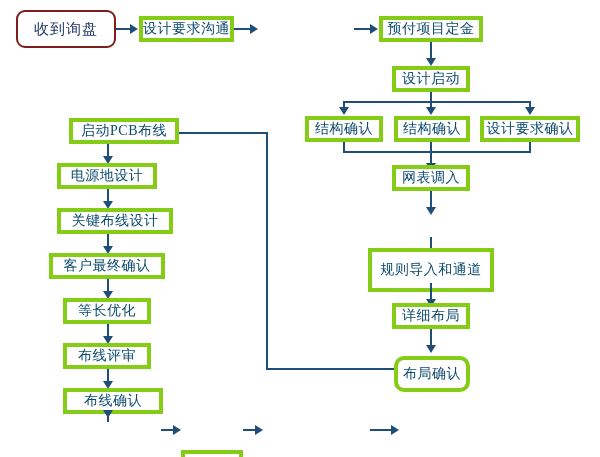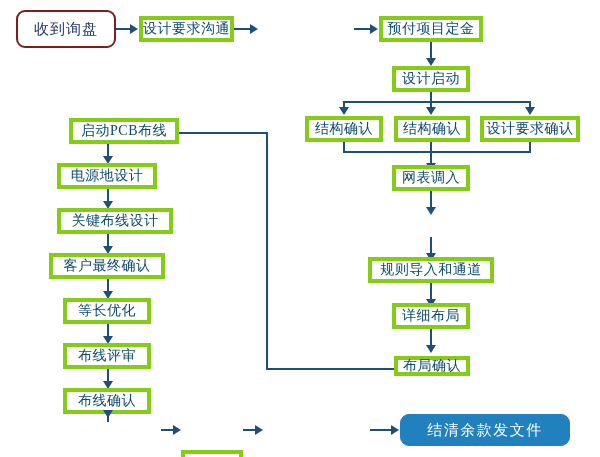--- a/index.html
+++ b/index.html
@@ -113,31 +113,31 @@
 
   <div class="node" style="left:392px;top:165px;width:78px;height:26px;">网表调入</div>
 
   <div class="ln v" style="left:430px;top:191px;height:20px;"></div>
   <div class="arw down" style="left:426px;top:207px;"></div>
 
 
   <div class="ln v" style="left:430px;top:237px;height:20px;"></div>
   <div class="arw down" style="left:426px;top:253px;"></div>
 
-  <div class="node" style="left:368px;top:257px;width:126px;height:26px;text-align:center;">规则导入和通道</div>
+  <div class="node" style="left:368px;top:248px;width:126px;height:44px;text-align:center;">规则导入和通道</div>
 
   <div class="ln v" style="left:430px;top:283px;height:20px;"></div>
   <div class="arw down" style="left:426px;top:299px;"></div>
 
   <div class="node" style="left:392px;top:303px;width:78px;height:26px;">详细布局</div>
 
   <div class="ln v" style="left:430px;top:329px;height:20px;"></div>
   <div class="arw down" style="left:426px;top:345px;"></div>
 
-  <div class="node" style="left:394px;top:356px;width:76px;height:20px;">布局确认</div>
+  <div class="node" style="left:394px;top:356px;width:76px;height:36px;border-radius:10px;">布局确认</div>
 
   <div class="ln h" style="left:266px;top:368px;width:128px;"></div>
   <div class="ln v" style="left:266px;top:132px;height:238px;"></div>
   <div class="ln h" style="left:168px;top:132px;width:100px;"></div>
   <div class="arw left" style="left:160px;top:128px;"></div>
 
   <div class="node" style="left:53px;top:118px;width:110px;height:26px;margin-left:16px;">启动PCB布线</div>
 
   <div class="ln v" style="left:107px;top:144px;height:16px;"></div>
   <div class="arw down" style="left:103px;top:156px;"></div>
@@ -160,33 +160,32 @@
   <div class="node" style="left:63px;top:298px;width:88px;height:26px;">等长优化</div>
 
   <div class="ln v" style="left:107px;top:324px;height:16px;"></div>
   <div class="arw down" style="left:103px;top:336px;"></div>
 
   <div class="node" style="left:63px;top:343px;width:88px;height:26px;">布线评审</div>
 
   <div class="ln v" style="left:107px;top:369px;height:16px;"></div>
   <div class="arw down" style="left:103px;top:381px;"></div>
 
-  <div class="node" style="left:63px;top:388px;width:88px;height:26px;">布线确认</div>
+  <div class="node" style="left:63px;top:388px;width:100px;height:26px;">布线确认</div>
 
   <div class="ln v" style="left:107px;top:414px;height:8px;"></div>
   <div class="arw down" style="left:103px;top:410px;"></div>
 
 
   <div class="ln h" style="left:161px;top:429px;width:14px;"></div>
   <div class="arw right" style="left:173px;top:425px;"></div>
 
   <div class="node small" style="left:181px;top:417px;width:62px;height:26px;">QA检查</div>
 
   <div class="ln h" style="left:243px;top:429px;width:14px;"></div>
   <div class="arw right" style="left:255px;top:425px;"></div>
 
 
   <div class="ln h" style="left:370px;top:429px;width:24px;"></div>
   <div class="arw right" style="left:391px;top:425px;"></div>
 
-  <div class="node end" style="left:400px;top:414px;width:170px;height:32px;">结清余款发文件</div>
 
 </div>
 
 </body></html>

